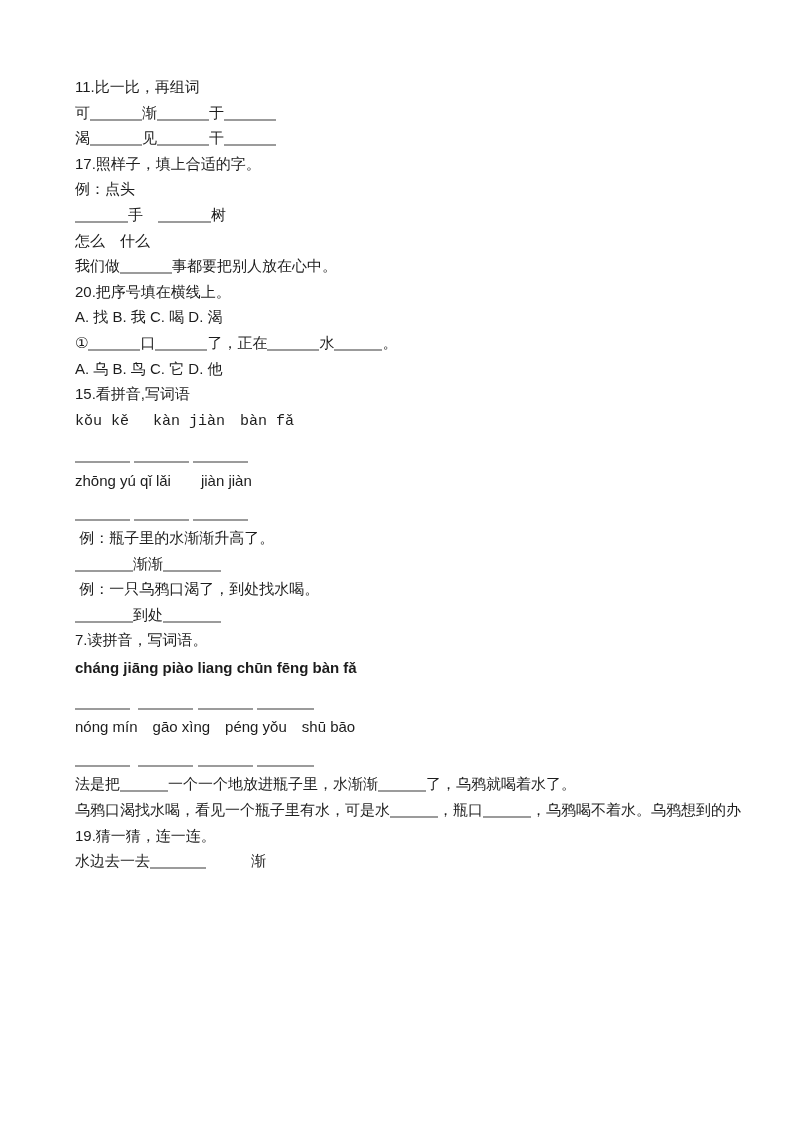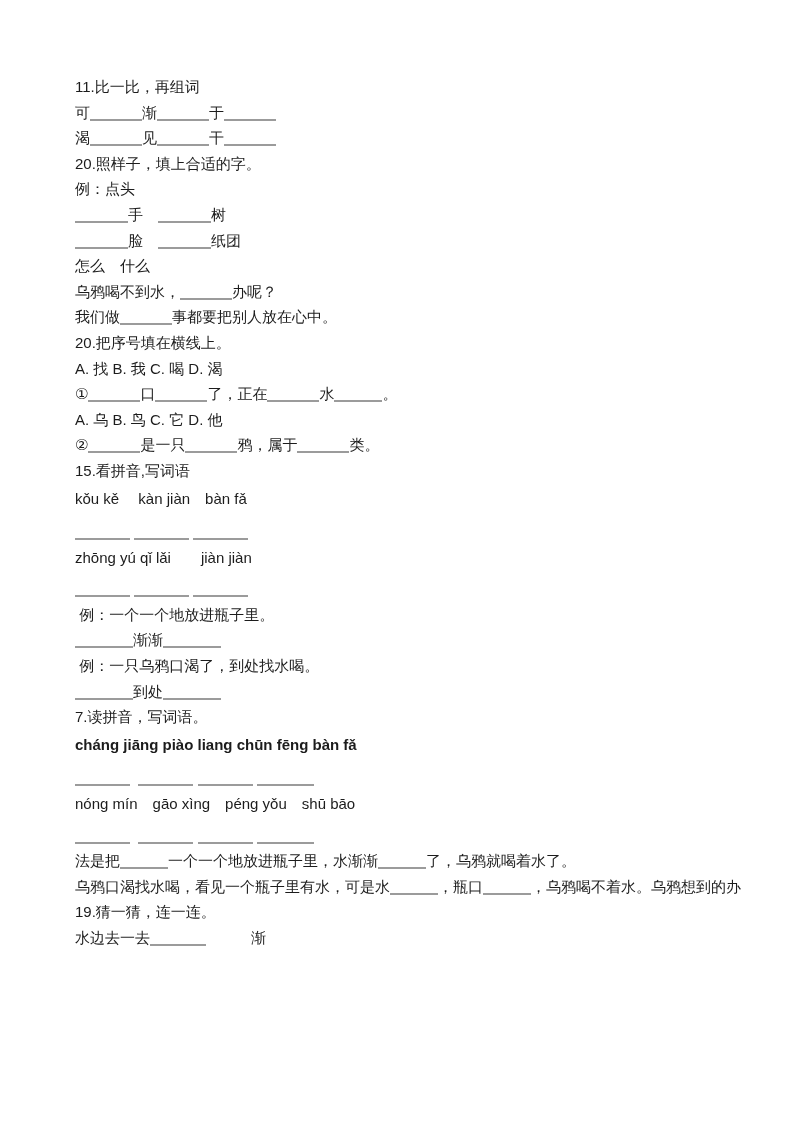--- a/index.html
+++ b/index.html
@@ -37,46 +37,43 @@
 <body>
 
 <div class="page">
   <div id="worksheet-root">
       <section class="question">
         <div class="line"><span class="txt">11.比一比，再组词</span></div>
         <div class="line"><span class="txt">可</span><span class="blank" style="width: 52px;"></span><span class="txt">渐</span><span class="blank" style="width: 52px;"></span><span class="txt">于</span><span class="blank" style="width: 52px;"></span></div>
         <div class="line"><span class="txt">渴</span><span class="blank" style="width: 52px;"></span><span class="txt">见</span><span class="blank" style="width: 52px;"></span><span class="txt">干</span><span class="blank" style="width: 52px;"></span></div>
       </section>
       <section class="question">
-        <div class="line"><span class="txt">20.照样子，填上合适的字。</span></div>
+        <div class="line"><span class="txt">17.照样子，填上合适的字。</span></div>
         <div class="line"><span class="txt">例：点头</span></div>
         <div class="line"><span class="blank" style="width: 53px;"></span><span class="txt">手　</span><span class="blank" style="width: 53px;"></span><span class="txt">树</span></div>
-        <div class="line"><span class="blank" style="width: 53px;"></span><span class="txt">脸　</span><span class="blank" style="width: 53px;"></span><span class="txt">纸团</span></div>
       </section>
       <section class="question">
         <div class="line"><span class="txt">怎么　什么</span></div>
-        <div class="line"><span class="txt">乌鸦喝不到水，</span><span class="blank" style="width: 52px;"></span><span class="txt">办呢？</span></div>
         <div class="line"><span class="txt">我们做</span><span class="blank" style="width: 52px;"></span><span class="txt">事都要把别人放在心中。</span></div>
       </section>
       <section class="question">
         <div class="line"><span class="txt">20.把序号填在横线上。</span></div>
         <div class="line"><span class="txt">A. 找 B. 我 C. 喝 D. 渴</span></div>
         <div class="line"><span class="txt">①</span><span class="blank" style="width: 52px;"></span><span class="txt">口</span><span class="blank" style="width: 52px;"></span><span class="txt">了，正在</span><span class="blank" style="width: 52px;"></span><span class="txt">水</span><span class="blank" style="width: 48px;"></span><span class="txt">。</span></div>
         <div class="line"><span class="txt">A. 乌 B. 鸟 C. 它 D. 他</span></div>
-        <div class="line"><span class="txt">②</span><span class="blank" style="width: 52px;"></span><span class="txt">是一只</span><span class="blank" style="width: 52px;"></span><span class="txt">鸦，属于</span><span class="blank" style="width: 52px;"></span><span class="txt">类。</span></div>
       </section>
       <section class="question">
         <div class="line"><span class="txt">15.看拼音,写词语</span></div>
-        <div class="line" style="margin-top: 2px;"><span class="txt">kǒu kě　 kàn jiàn　bàn fǎ</span></div>
+        <div class="line" style="margin-top: 2px; font-family: Liberation Mono, monospace;"><span class="txt">kǒu kě　 kàn jiàn　bàn fǎ</span></div>
         <div class="line" style="margin-top: 8px;"><span class="blank" style="width: 55px;"></span><span class="txt"> </span><span class="blank" style="width: 55px;"></span><span class="txt"> </span><span class="blank" style="width: 55px;"></span></div>
         <div class="line"><span class="txt">zhōng yú qǐ lǎi　　jiàn jiàn</span></div>
         <div class="line" style="margin-top: 6px;"><span class="blank" style="width: 55px;"></span><span class="txt"> </span><span class="blank" style="width: 55px;"></span><span class="txt"> </span><span class="blank" style="width: 55px;"></span></div>
       </section>
       <section class="question">
-        <div class="line"><span class="txt"> 例：一个一个地放进瓶子里。</span></div>
+        <div class="line"><span class="txt"> 例：瓶子里的水渐渐升高了。</span></div>
         <div class="line"><span class="blank" style="width: 58px;"></span><span class="txt">渐渐</span><span class="blank" style="width: 58px;"></span></div>
         <div class="line"><span class="txt"> 例：一只乌鸦口渴了，到处找水喝。</span></div>
         <div class="line"><span class="blank" style="width: 58px;"></span><span class="txt">到处</span><span class="blank" style="width: 58px;"></span></div>
       </section>
       <section class="question">
         <div class="line"><span class="txt">7.读拼音，写词语。</span></div>
         <div class="line" style="margin-top: 2px; font-weight: bold;"><span class="txt">cháng jiāng piào liang chūn fēng bàn fǎ</span></div>
         <div class="line" style="margin-top: 8px;"><span class="blank" style="width: 55px;"></span><span class="txt">  </span><span class="blank" style="width: 55px;"></span><span class="txt"> </span><span class="blank" style="width: 55px;"></span><span class="txt"> </span><span class="blank" style="width: 57px;"></span></div>
         <div class="line"><span class="txt">nóng mín　gāo xìng　péng yǒu　shū bāo</span></div>
         <div class="line" style="margin-top: 6px;"><span class="blank" style="width: 55px;"></span><span class="txt">  </span><span class="blank" style="width: 55px;"></span><span class="txt"> </span><span class="blank" style="width: 55px;"></span><span class="txt"> </span><span class="blank" style="width: 57px;"></span></div>

